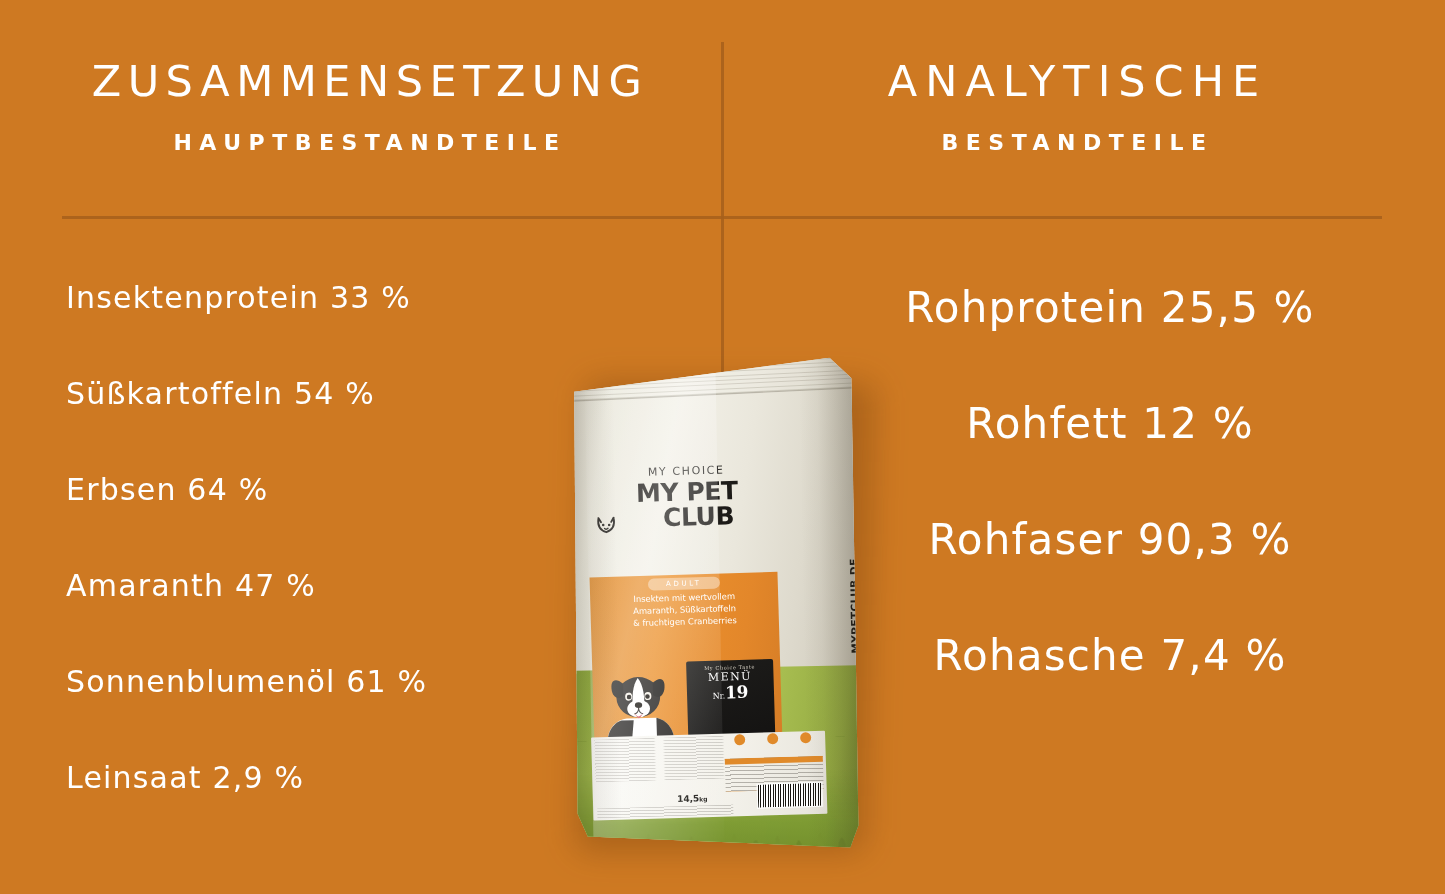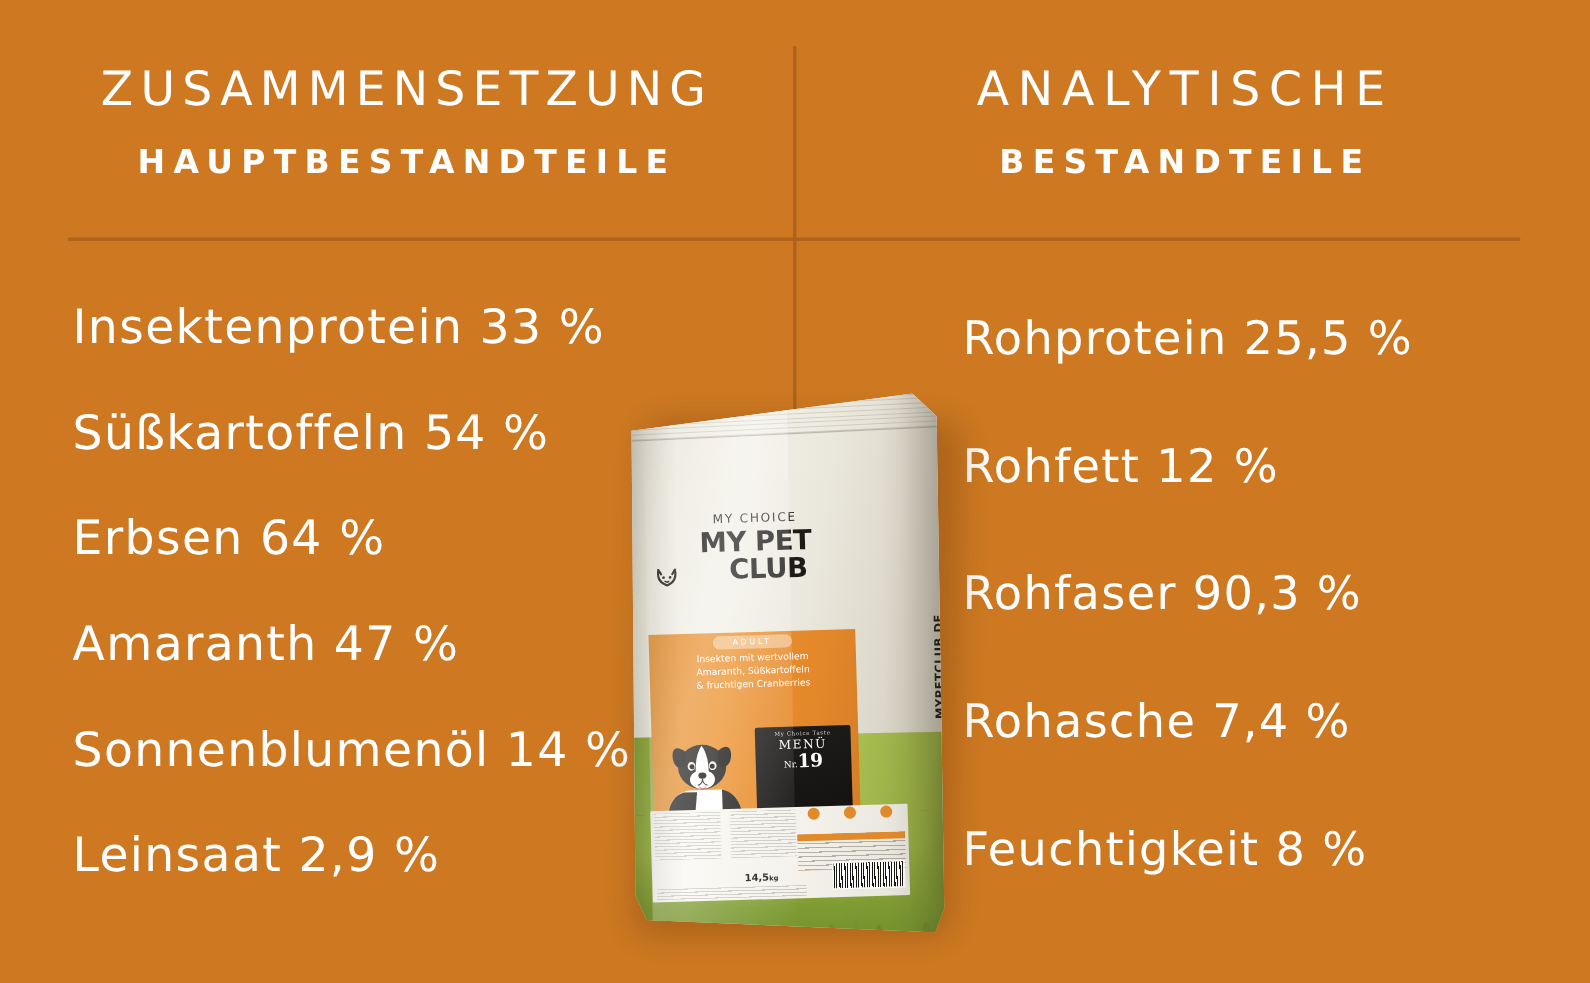--- a/index.html
+++ b/index.html
@@ -67,52 +67,52 @@
     color: #ffffff;
     white-space: nowrap;
   }
   .head-left .head-title  { font-size: 43px; letter-spacing: 6.5px; }
   .head-right .head-title { font-size: 43px; letter-spacing: 8px; }
 
   .head-sub {
     margin-top: 26px;
     font-family: "DejaVu Sans", sans-serif;
     font-weight: 700;
-    font-size: 30px;
+    font-size: 22px;
     letter-spacing: 7.5px;
     text-transform: uppercase;
     color: #ffffff;
     white-space: nowrap;
   }
 
   
   .col {
     position: absolute;
     color: #ffffff;
   }
   .col-left {
     left: 66px;
     top: 250px;
     width: 560px;
     text-align: left;
   }
   .col-right {
-    left: 875px;
+    left: 836px;
     top: 250px;
     width: 548px;
-    text-align: left;
+    text-align: center;
   }
   .row {
     font-family: "DejaVu Sans", sans-serif;
     font-weight: 400;
     color: #ffffff;
     white-space: nowrap;
   }
   .col-left .row {
-    font-size: 43px;
+    font-size: 30px;
     line-height: 96px;
     letter-spacing: 1.2px;
   }
   .col-right .row {
     font-size: 42px;
     line-height: 116px;
     letter-spacing: 1.2px;
   }
 
   
@@ -513,30 +513,29 @@
   <div class="head head-right">
     <div class="head-title">ANALYTISCHE</div>
     <div class="head-sub">BESTANDTEILE</div>
   </div>
 
   <div class="col col-left">
     <div class="row">Insektenprotein 33 %</div>
     <div class="row">Süßkartoffeln 54 %</div>
     <div class="row">Erbsen 64 %</div>
     <div class="row">Amaranth 47 %</div>
-    <div class="row">Sonnenblumenöl 14 %</div>
+    <div class="row">Sonnenblumenöl 61 %</div>
     <div class="row">Leinsaat 2,9 %</div>
   </div>
 
   <div class="col col-right">
     <div class="row">Rohprotein 25,5 %</div>
     <div class="row">Rohfett 12 %</div>
     <div class="row">Rohfaser 90,3 %</div>
     <div class="row">Rohasche 7,4 %</div>
-    <div class="row">Feuchtigkeit 8 %</div>
   </div>
 
   <div class="bag-wrap">
     <div class="bag-shadow"></div>
 
     <div class="bag">
       <div class="bag-cream"></div>
       <div class="bag-green"></div>
       <div class="bag-seam"></div>
 

